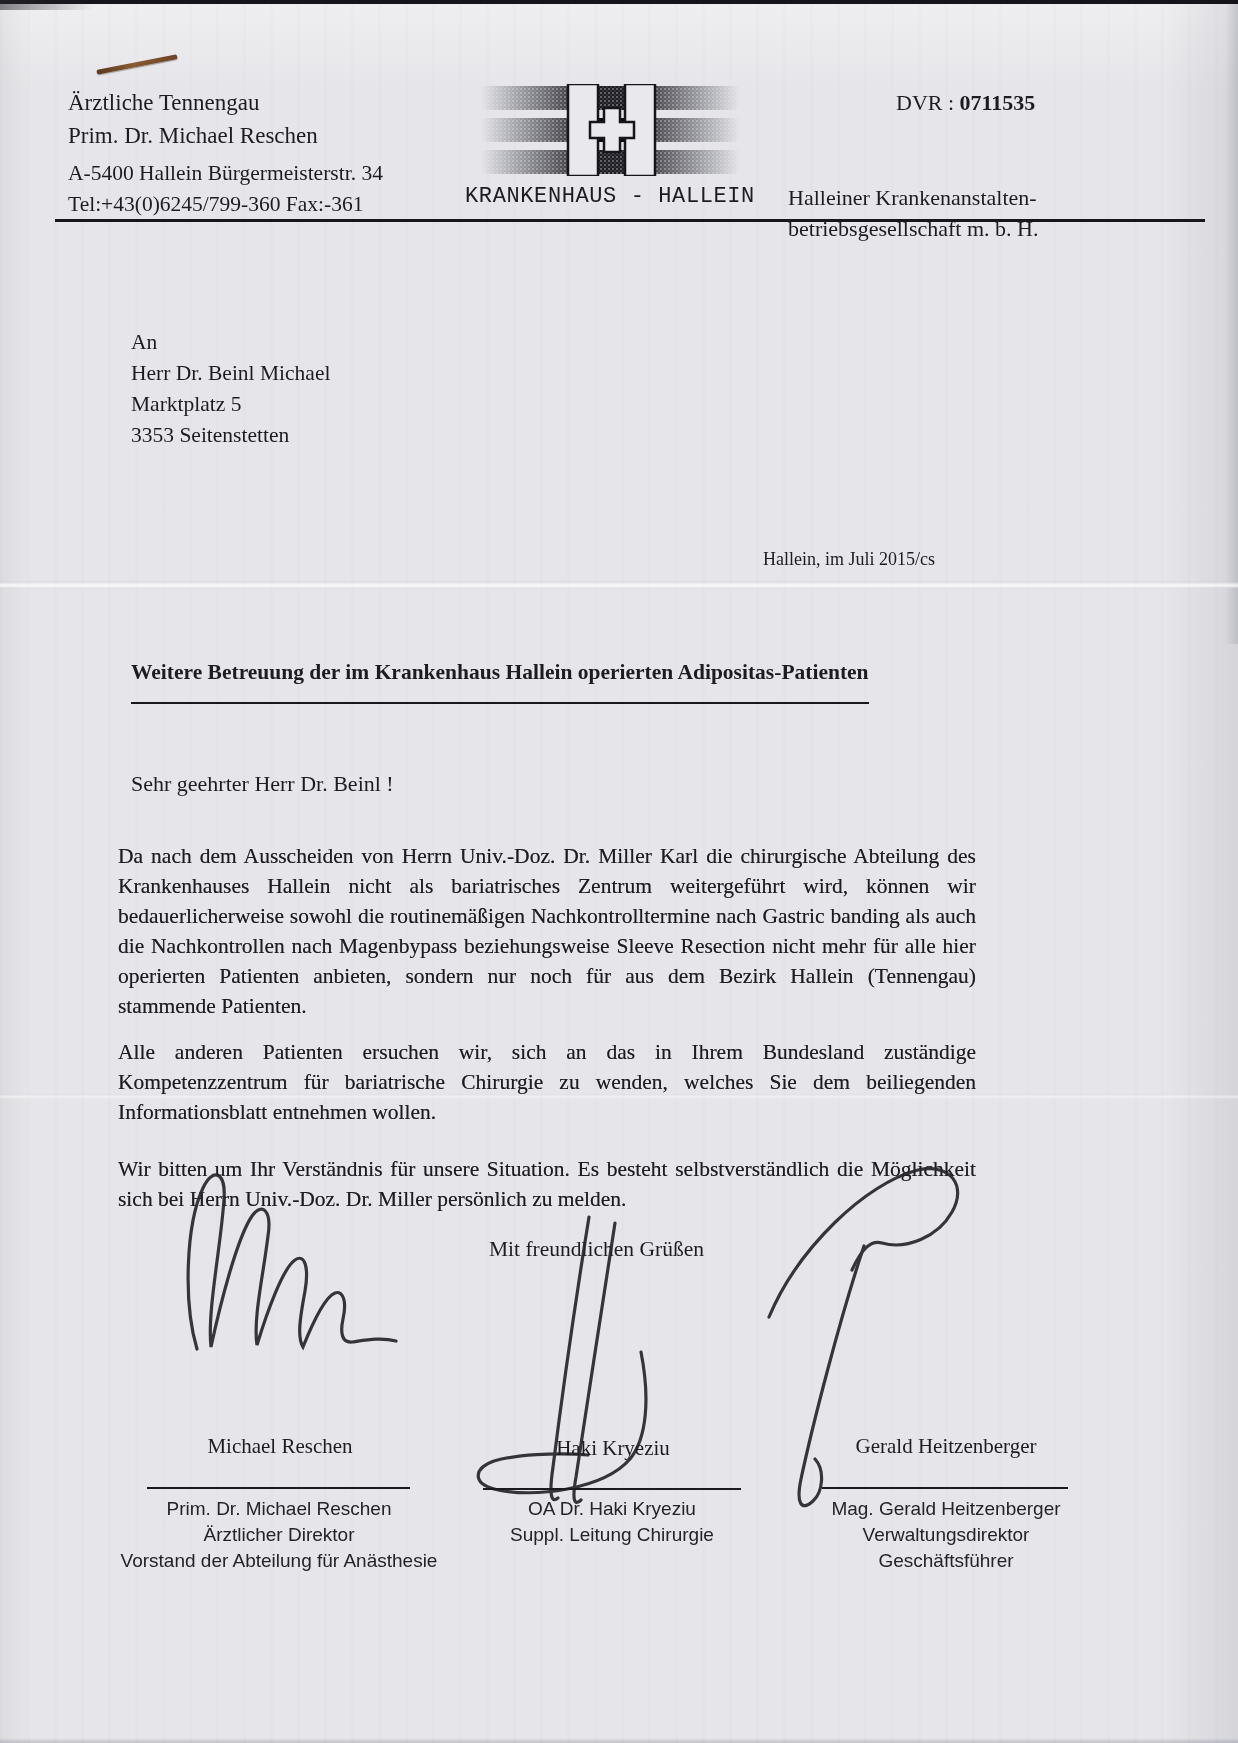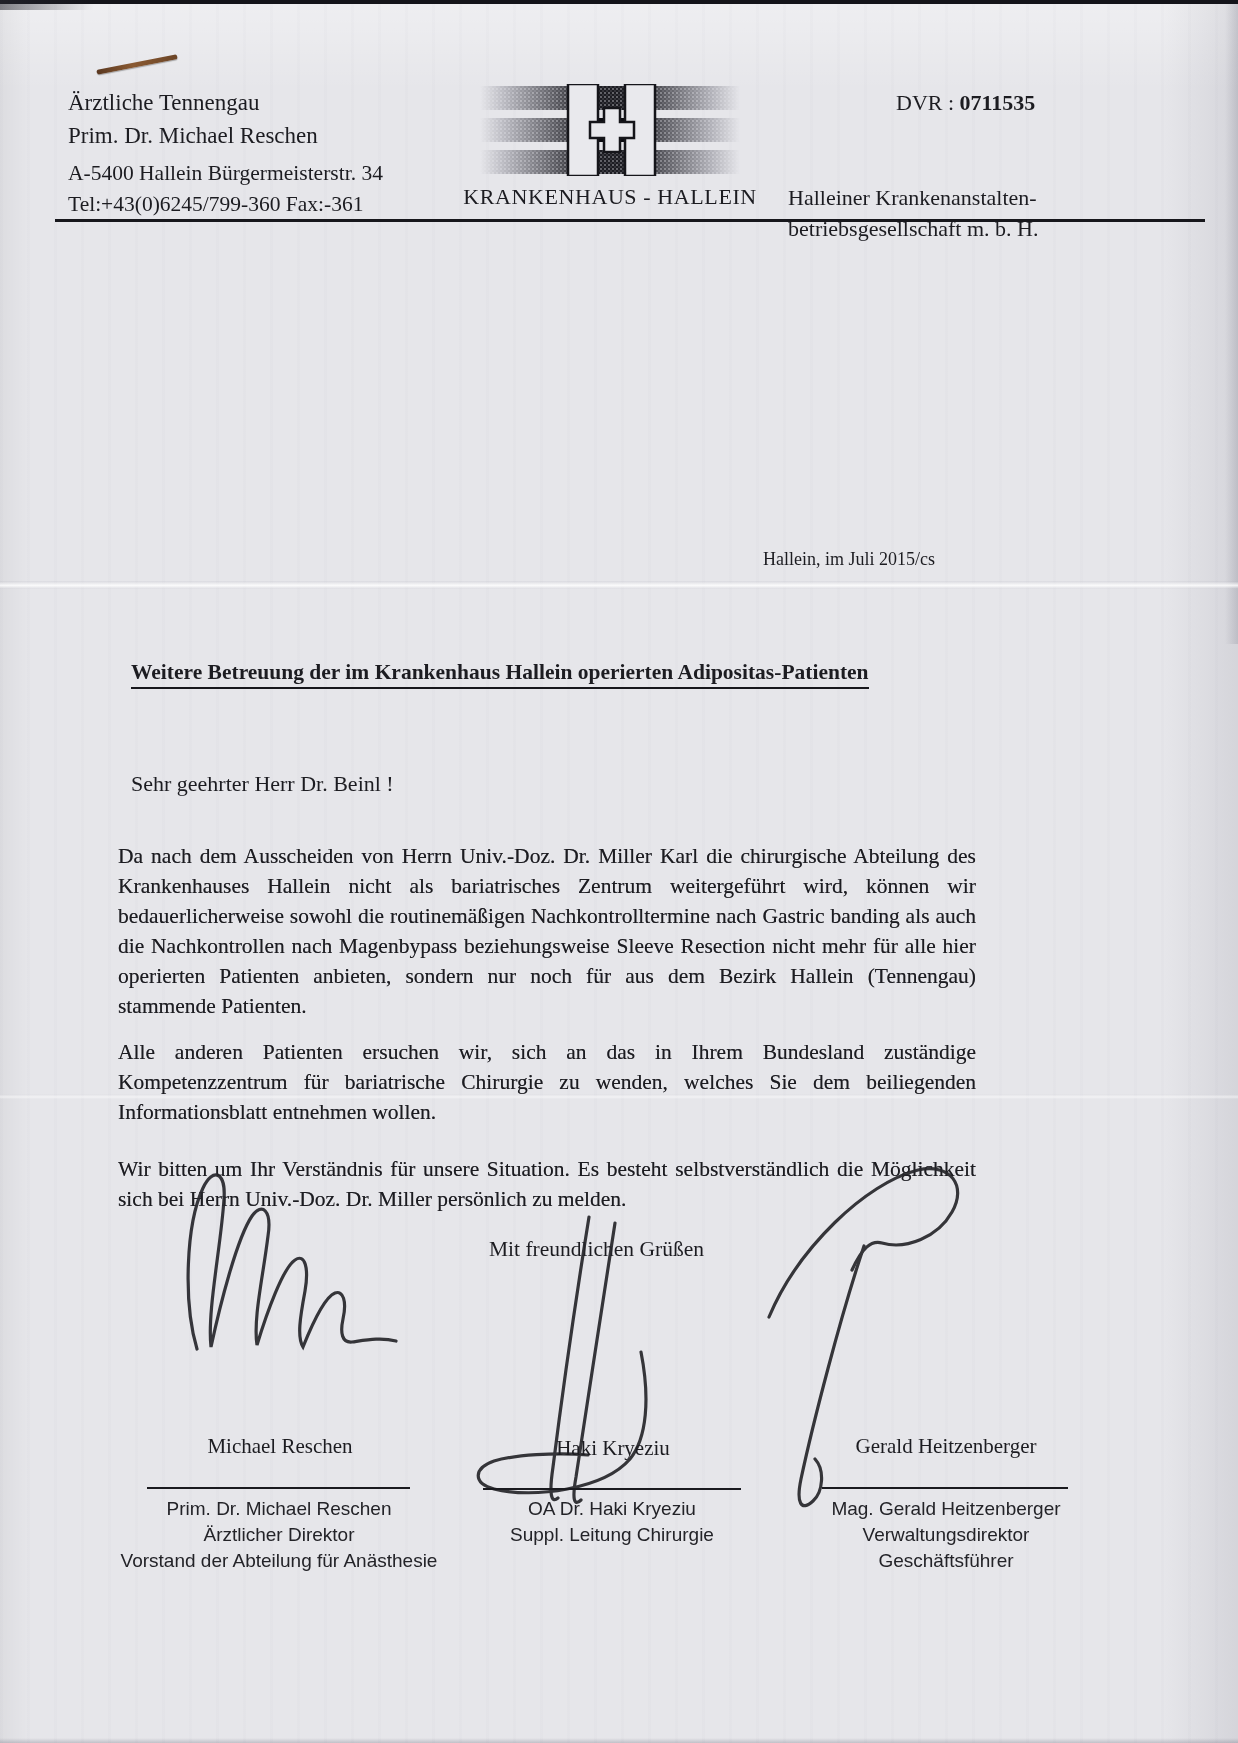--- a/index.html
+++ b/index.html
@@ -32,30 +32,30 @@
     background:linear-gradient(90deg,#5a3820,#8a5a33 45%,#6b4426);
     transform:rotate(-11deg); box-shadow:0 1px 1px rgba(0,0,0,0.3);}
 
   .abs{position:absolute;}
   .serif{font-family:"Liberation Serif","DejaVu Serif",serif;}
   .sans{font-family:"Liberation Sans","DejaVu Sans",sans-serif;}
 
   .hdr-left-top{left:68px;top:86px;font-size:23px;line-height:33px;}
   .hdr-left-addr{left:68px;top:158px;font-size:21.5px;line-height:31px;}
   .hdr-center{left:440px;top:84px;width:340px;text-align:center;}
-  .hdr-org{margin-top:4px;font-size:22px;letter-spacing:0.6px;white-space:nowrap;}
+  .hdr-org{margin-top:4px;font-size:22px;letter-spacing:0.6px;white-space:nowrap;font-family:Liberation Mono, monospace;}
   .hdr-right-dvr{left:896px;top:90px;font-size:22px;}
   .hdr-right-dvr b{font-weight:bold;}
   .hdr-right-co{left:788px;top:148px;font-size:22px;line-height:31px;margin-top:34px;}
   .header-rule{position:absolute;left:55px;top:219px;width:1150px;height:2.5px;background:#17171c;}
 
   .recipient{left:131px;top:327px;font-size:21.5px;line-height:31px;}
   .dateline{left:763px;top:549px;font-size:18px;}
   .subject{left:131px;top:660px;font-size:21.5px;font-weight:bold;}
-  .subject span{border-bottom:2.6px solid #17171c;padding-bottom:3px;}
+  .subject span{border-bottom:2.6px solid #17171c;padding-bottom:18px;}
   .salutation{left:131px;top:771px;font-size:22px;}
   .para{left:118px;width:858px;font-size:21.5px;line-height:30px;text-align:justify;margin:0;
     text-shadow:0 0 0.4px rgba(20,20,25,0.55);}
   .p1{top:841px;} .p2{top:1037px;} .p3{top:1154px;}
   .closing{left:489px;top:1237px;font-size:21.5px;}
 
   .sig-name{font-size:21px;text-align:center;}
   .sig-line{position:absolute;height:2.3px;background:#1a1a1f;}
   .sig-titles{font-size:19px;line-height:26px;text-align:center;color:#232328;}
   #sig-ink{position:absolute;inset:0;pointer-events:none;}
@@ -114,20 +114,26 @@
   </div>
 
   <div class="abs hdr-right-dvr serif"><span>DVR : </span><b>0711535</b></div>
   <div class="abs hdr-right-co serif">
     <div>Halleiner Krankenanstalten-</div>
     <div>betriebsgesellschaft m. b. H.</div>
   </div>
 
   <div class="header-rule"></div>
 
+  <div class="abs recipient serif">
+    <div>An</div>
+    <div>Herr Dr. Beinl Michael</div>
+    <div>Marktplatz 5</div>
+    <div>3353 Seitenstetten</div>
+  </div>
 
   <div class="abs dateline serif">Hallein, im Juli 2015/cs</div>
 
   <div class="abs subject serif"><span>Weitere Betreuung der im Krankenhaus Hallein operierten Adipositas-Patienten</span></div>
 
   <div class="abs salutation serif">Sehr geehrter Herr Dr. Beinl !</div>
 
   <p class="abs para p1 serif">Da nach dem Ausscheiden von Herrn Univ.-Doz. Dr. Miller Karl die chirurgische Abteilung des Krankenhauses Hallein nicht als bariatrisches Zentrum weitergeführt wird, können wir bedauerlicherweise sowohl die routinemäßigen Nachkontrolltermine nach Gastric banding als auch die Nachkontrollen nach Magenbypass beziehungsweise Sleeve Resection nicht mehr für alle hier operierten Patienten anbieten, sondern nur noch für aus dem Bezirk Hallein (Tennengau) stammende Patienten.</p>
   <p class="abs para p2 serif">Alle anderen Patienten ersuchen wir, sich an das in Ihrem Bundesland zuständige Kompetenzzentrum für bariatrische Chirurgie zu wenden, welches Sie dem beiliegenden Informationsblatt entnehmen wollen.</p>
   <p class="abs para p3 serif">Wir bitten um Ihr Verständnis für unsere Situation. Es besteht selbstverständlich die Möglichkeit sich bei Herrn Univ.-Doz. Dr. Miller persönlich zu melden.</p>

